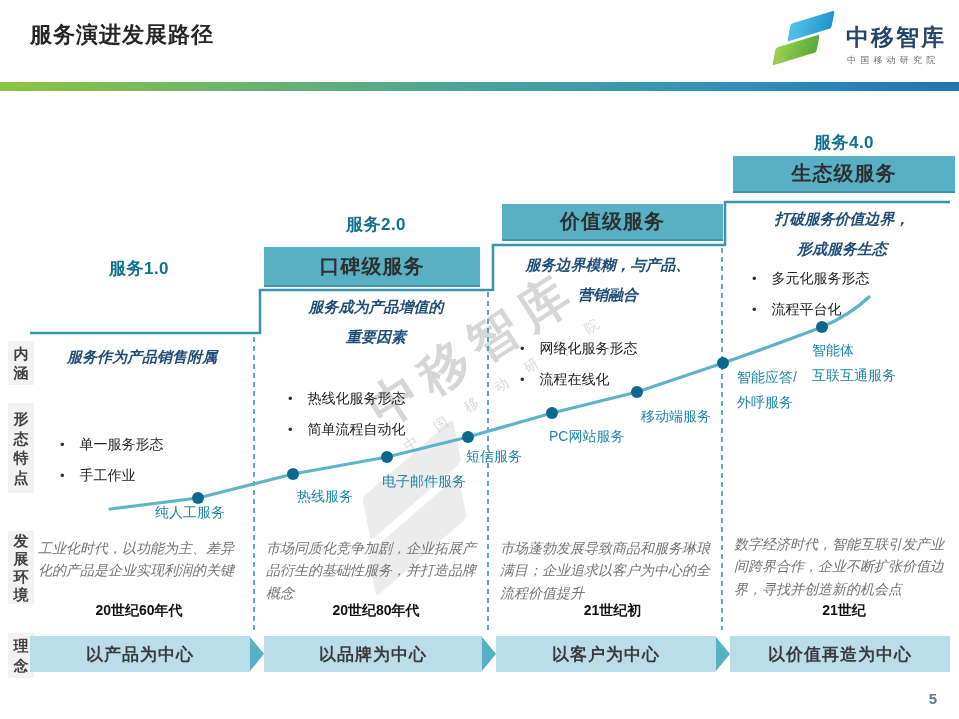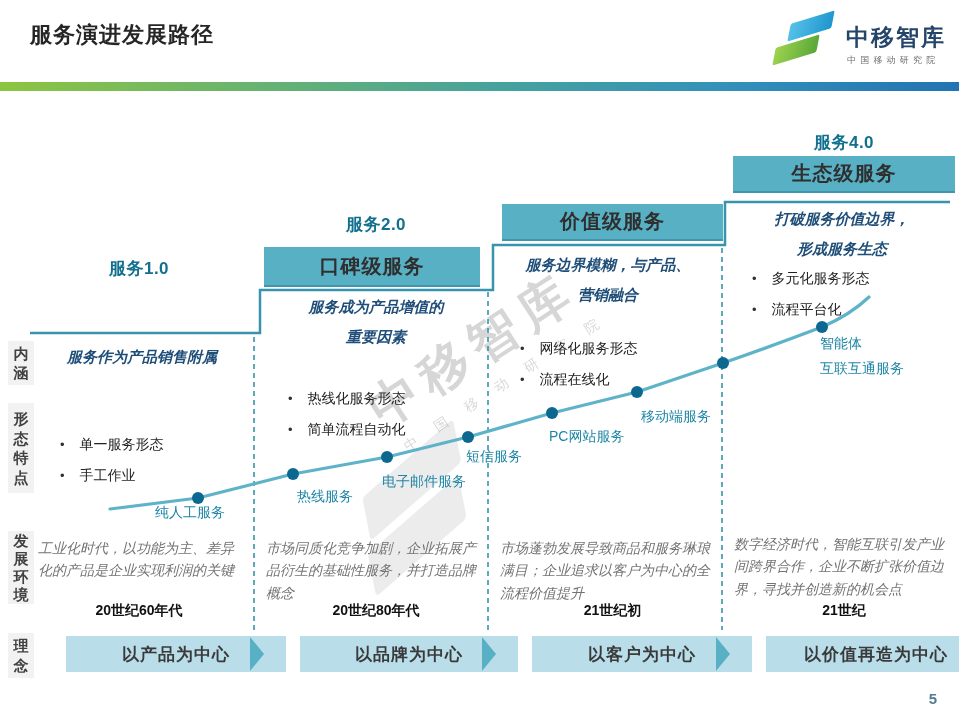--- a/index.html
+++ b/index.html
@@ -56,21 +56,21 @@
   .bullet{color:#333;margin-right:15px;font-size:13px;line-height:18px;}
   
   .pt-label{position:absolute;font-size:14px;color:#1f86a6;white-space:nowrap;line-height:25px;}
   .pt-0{left:155px;top:500px;}
   .pt-1{left:297px;top:484px;}
   .pt-2{left:382px;top:469px;}
   .pt-3{left:466px;top:444px;}
   .pt-4{left:549px;top:424px;}
   .pt-5{left:641px;top:404px;}
   .pt-6{left:737px;top:365px;}
-  .pt-7{left:812px;top:331px;margin-left:8px;}
+  .pt-7{left:812px;top:338px;}
   
   .row-label{position:absolute;left:8px;width:26px;background:#f2f2f2;
     color:#404040;font-size:15px;font-weight:700;line-height:1.3;
     display:flex;align-items:center;justify-content:center;text-align:center;
     word-break:break-all;}
   .rl-1{top:341px;height:44px;}
   .rl-2{top:403px;height:90px;}
   .rl-3{top:531px;height:73px;line-height:1.2;}
   .rl-4{top:633px;height:45px;}
   
@@ -81,21 +81,21 @@
   .env-3{left:500px;top:538px;width:214px;}
   .env-4{left:734px;top:534px;width:212px;}
   .era{position:absolute;top:602px;font-size:14px;font-weight:700;color:#111111;text-align:center;}
   .era-1{left:30px;width:218px;}
   .era-2{left:264px;width:224px;}
   .era-3{left:502px;width:221px;}
   .era-4{left:733px;width:222px;}
   
   .concept-band{position:absolute;top:636px;height:36px;background:#b9dde9;
     display:flex;align-items:center;justify-content:center;
-    font-size:17px;font-weight:700;color:#3a3a3a;letter-spacing:1px;margin-left:36px;}
+    font-size:17px;font-weight:700;color:#3a3a3a;letter-spacing:1px;}
   .cb-1{left:30px;width:220px;}
   .cb-2{left:264px;width:218px;}
   .cb-3{left:496px;width:220px;}
   .cb-4{left:730px;width:220px;}
   .concept-arrow{position:absolute;top:637px;width:0;height:0;
     border-top:17px solid transparent;border-bottom:17px solid transparent;
     border-left:14px solid #58b0c5;}
   .ca-1{left:250px;}
   .ca-2{left:482px;}
   .ca-3{left:716px;}
@@ -228,20 +228,24 @@
   </div>
   <div class="pt-label pt-3">
     <div>短信服务</div>
   </div>
   <div class="pt-label pt-4">
     <div>PC网站服务</div>
   </div>
   <div class="pt-label pt-5">
     <div>移动端服务</div>
   </div>
+  <div class="pt-label pt-6">
+    <div>智能应答/</div>
+    <div>外呼服务</div>
+  </div>
   <div class="pt-label pt-7">
     <div>智能体</div>
     <div>互联互通服务</div>
   </div>
 
   <div class="row-label rl-1">内涵</div>
   <div class="row-label rl-2">形态特点</div>
   <div class="row-label rl-3">发展环境</div>
   <div class="row-label rl-4">理念</div>
 

